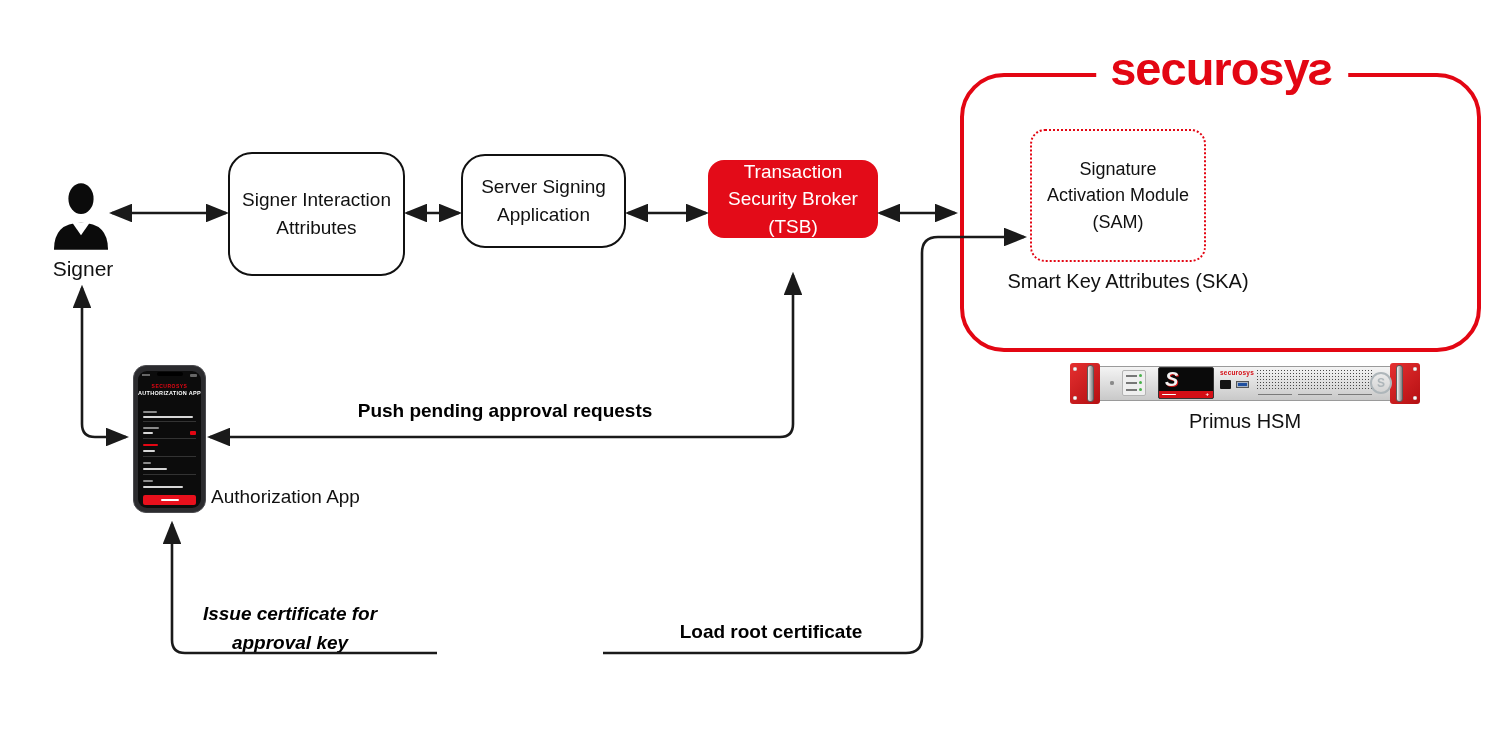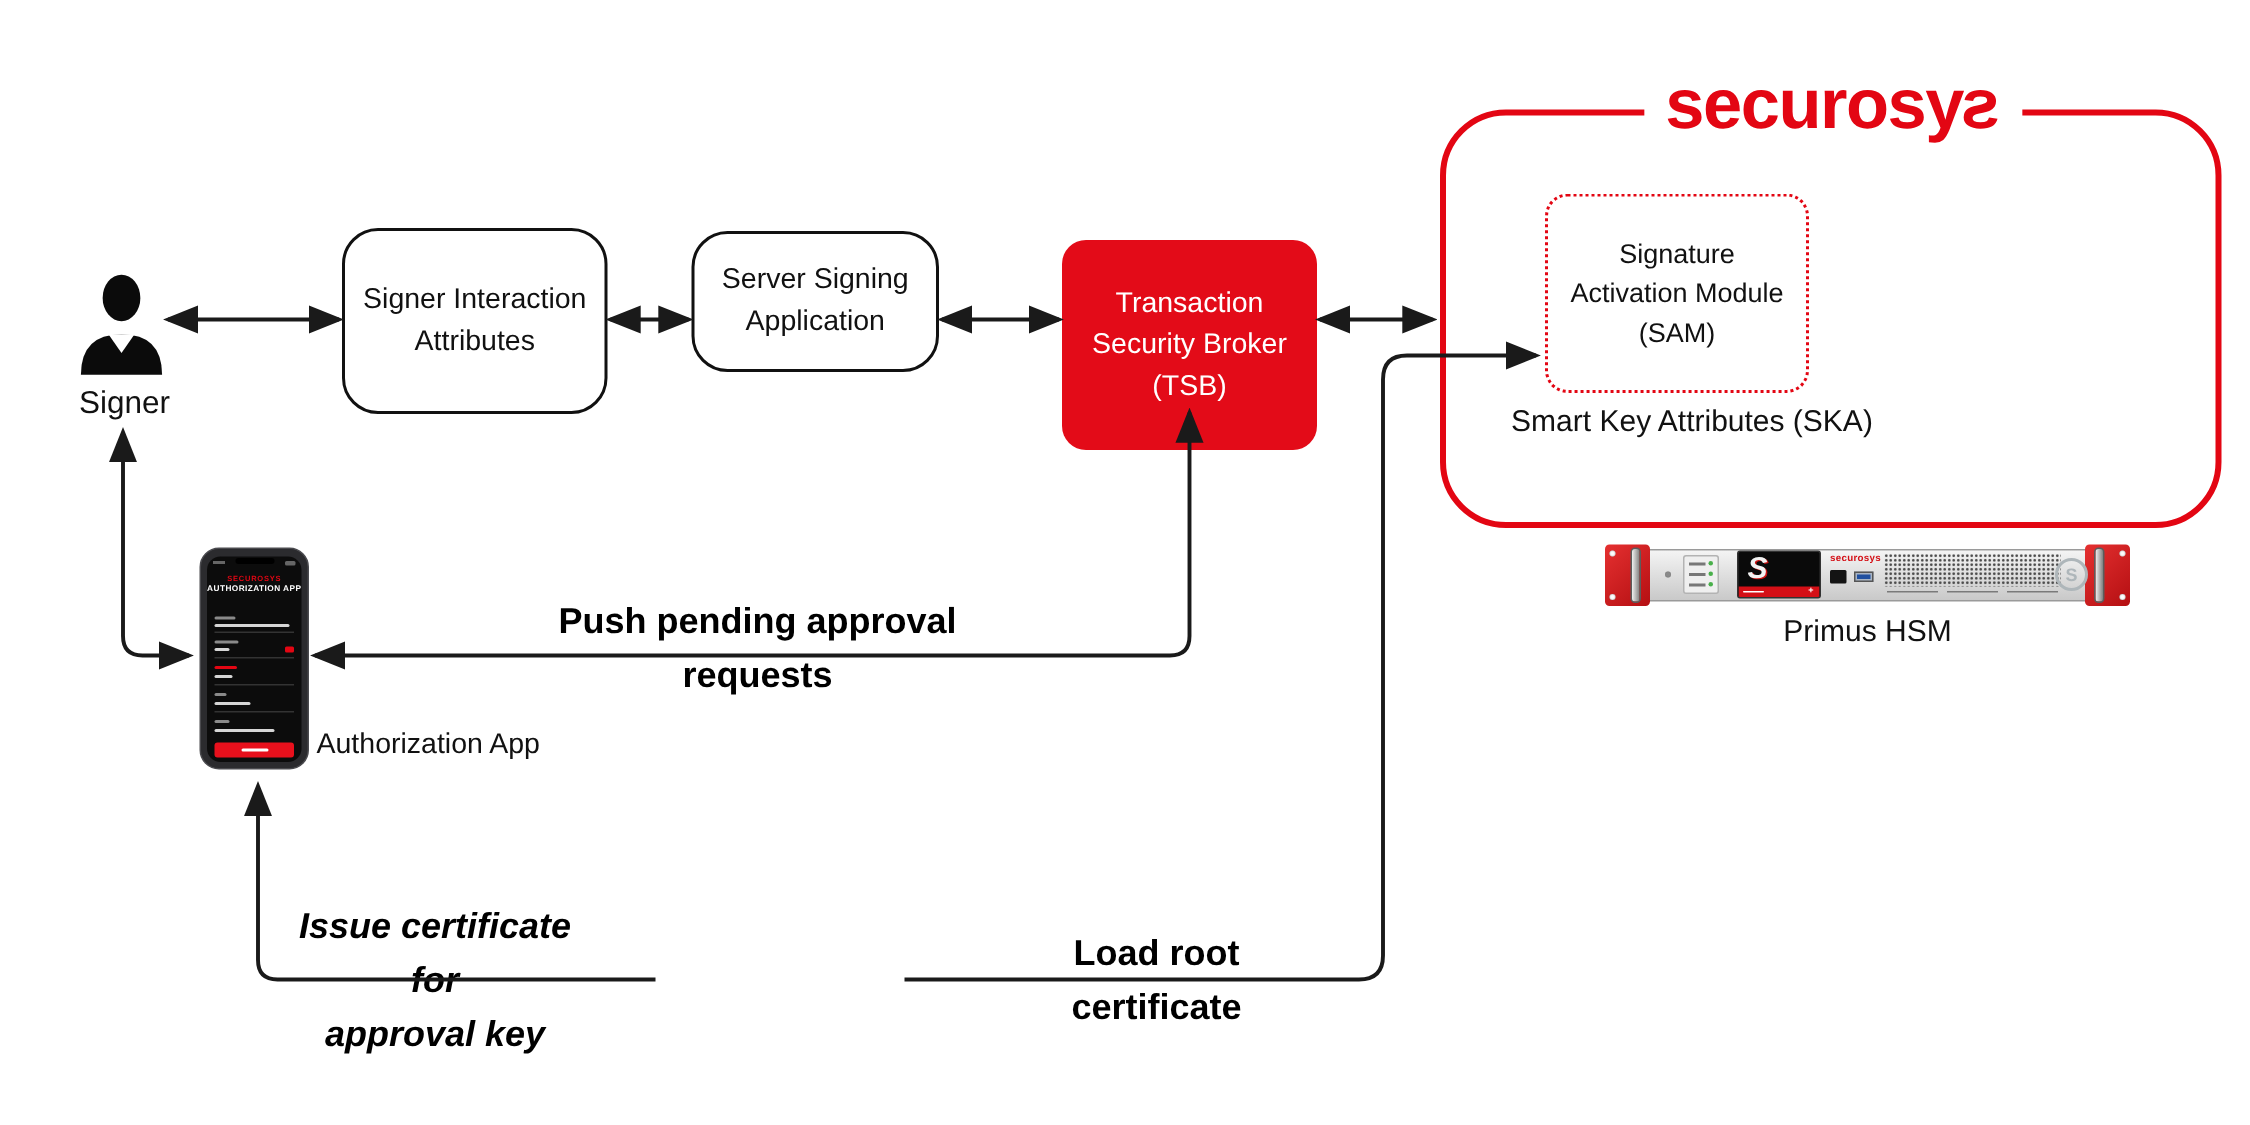--- a/index.html
+++ b/index.html
@@ -27,21 +27,21 @@
   }
   .logo .flip { display:inline-block; transform:scaleX(-1); }
   .dotted {
     position:absolute; display:flex; align-items:center; justify-content:center;
     text-align:center; border:2px dotted #e30613; border-radius:15px;
     font-size:18px; line-height:1.45; color:#111; background:#fff; padding:4px 8px;
   }
   .caption { position:absolute; font-size:20px; color:#111;text-align:center; }
 
   
-  .edge-label { position:absolute; font-size:24px; font-weight:bold; color:#000; text-align:center; line-height:1.5; }
+  .edge-label { position:absolute; font-size:19px; font-weight:bold; color:#000; text-align:center; line-height:1.5; }
 
   
   .person { position:absolute; left:52px; top:182px; width:58px; height:70px; }
 
   
   .phone {
     position:absolute; left:133px; top:365px; width:73px; height:148px;
     background:#2b2b2e; border:1.5px solid #4a4a4e; border-radius:13px; z-index:2;
   }
   .p-screen { position:absolute; left:4px; top:5px; width:63px; height:137px; background:#0c0c0c; border-radius:9px; overflow:hidden; }
@@ -96,21 +96,21 @@
 
   <svg class="person" viewBox="0 0 60 72">
     <ellipse cx="30" cy="17" rx="13" ry="16" fill="#0b0b0b"></ellipse>
     <path d="M2 70 Q2 42 30 42 Q58 42 58 70 Z" fill="#0b0b0b"></path>
     <path d="M21 42 L30 55 L39 42 Z" fill="#ffffff"></path>
   </svg>
   <div class="caption" style="left:50px; top:257px; width:66px; text-align:center; font-size:21px;">Signer</div>
 
   <div class="node" style="left:228px; top:152px; width:177px; height:124px;">Signer Interaction Attributes</div>
   <div class="node" style="left:461px; top:154px; width:165px; height:94px;">Server Signing Application</div>
-  <div class="node red" style="left:708px; top:160px; width:170px; height:140px;">Transaction Security Broker (TSB)</div>
+  <div class="node red" style="left:708px; top:160px; width:170px; height:78px;">Transaction Security Broker (TSB)</div>
 
   <div class="hsm-box"></div>
   <div class="logo"><span>securosy</span><span class="flip">s</span></div>
   <div class="dotted" style="left:1030px; top:129px; width:176px; height:133px;">Signature Activation Module (SAM)</div>
   <div class="caption" style="left:998px; top:270px; width:260px;">Smart Key Attributes (SKA)</div>
 
   <div class="hsm">
     <div class="hsm-body"></div>
     <div class="bracket l">
       <div class="screw" style="left:3px; top:4px;"></div>

